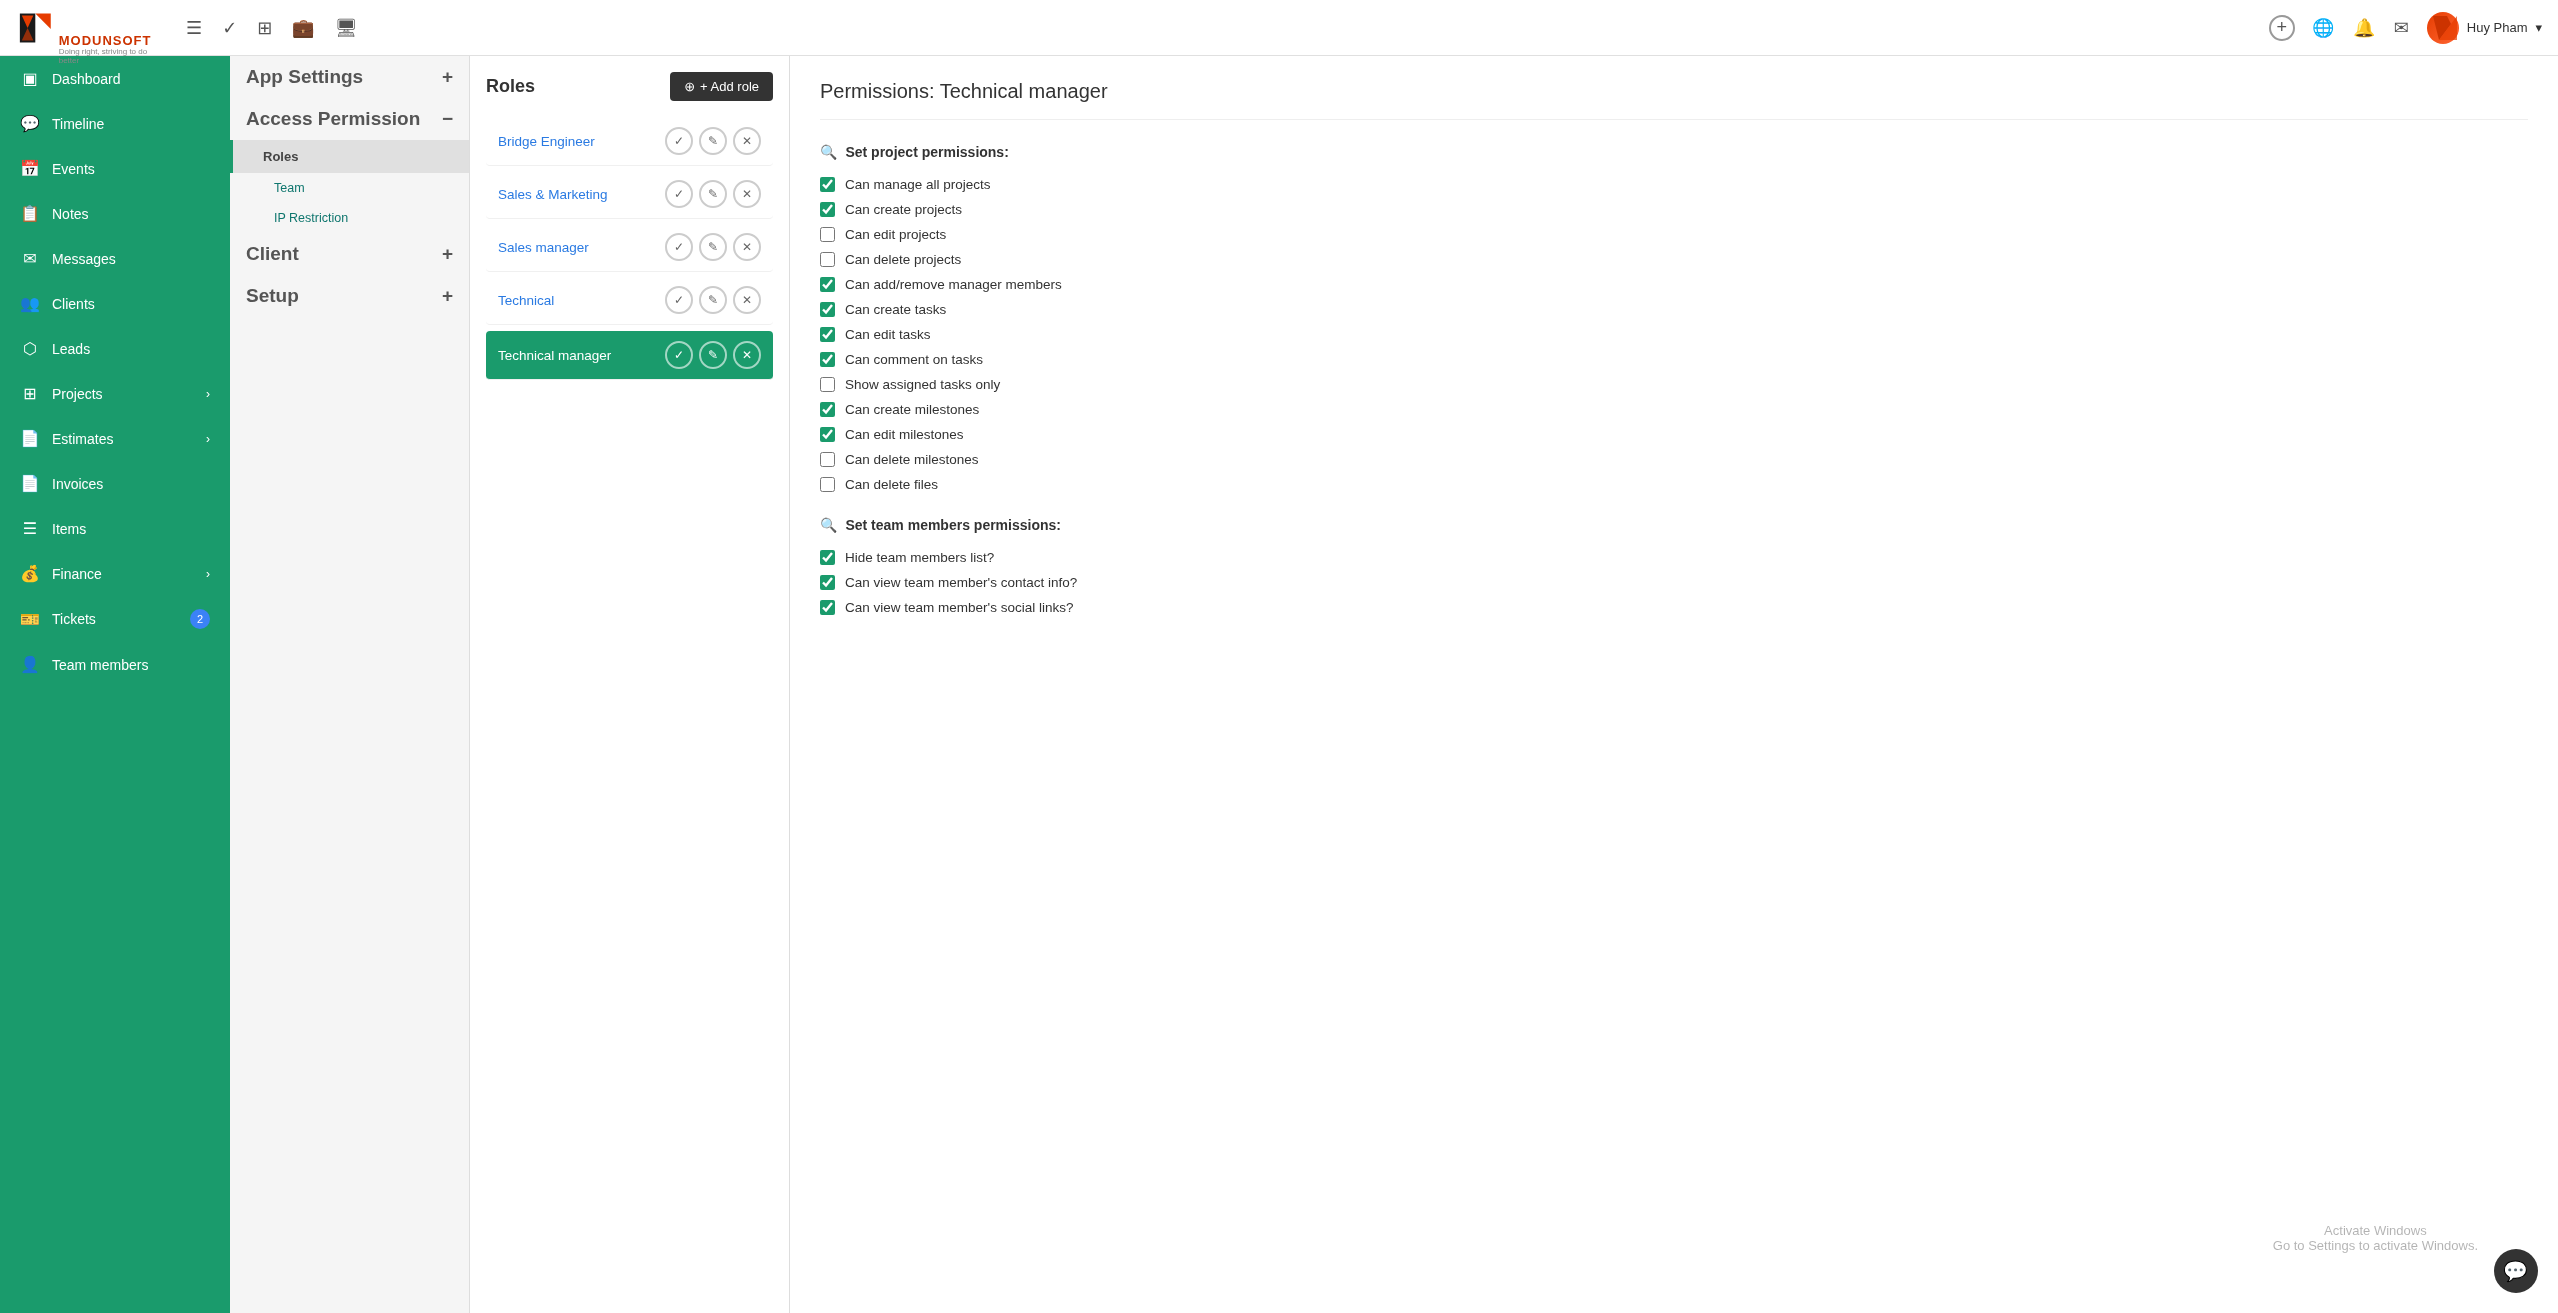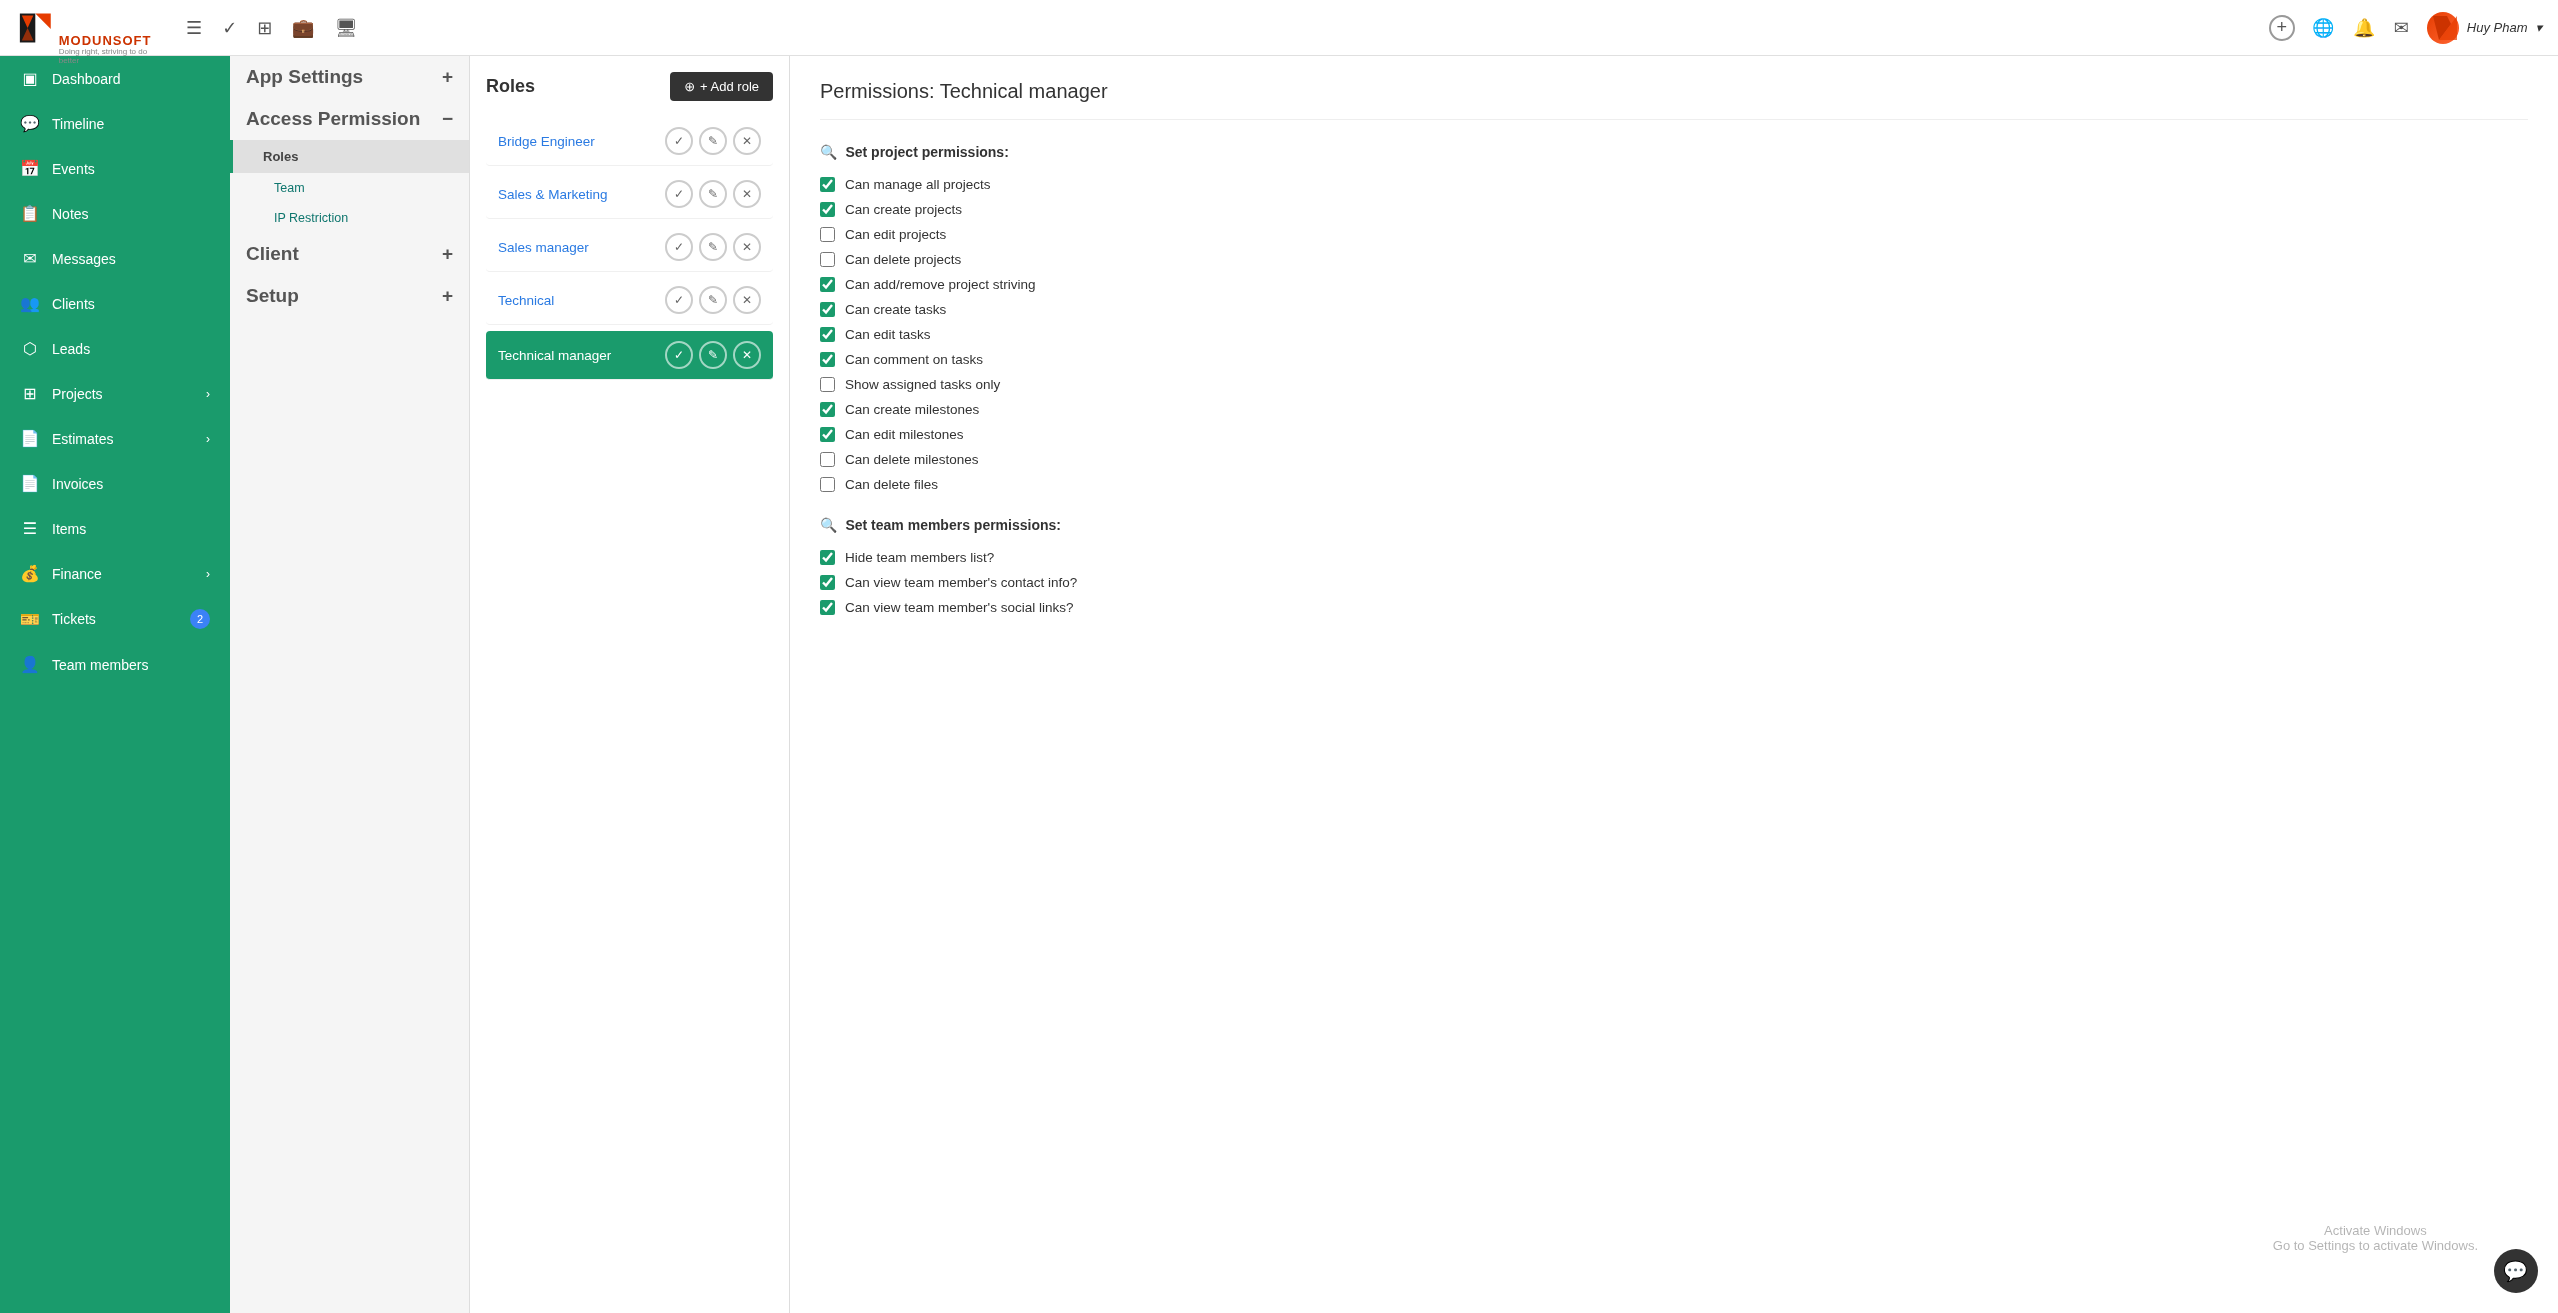--- a/index.html
+++ b/index.html
@@ -44,21 +44,20 @@
       font-size: 18px;
       cursor: pointer;
     }
     .user-badge {
       display: flex;
       align-items: center;
       gap: 8px;
       cursor: pointer;
       color: #333;
       font-size: 13px;
-      font-style: italic;
     }
     .user-avatar {
       width: 32px;
       height: 32px;
       border-radius: 50%;
       background: linear-gradient(135deg, #e63c00, #ff6633);
       display: flex;
       align-items: center;
       justify-content: center;
       color: white;
@@ -512,21 +511,21 @@
       <div class="perm-item">
         <input type="checkbox" style="">
         <span>Can edit projects</span>
       </div>
       <div class="perm-item">
         <input type="checkbox" style="">
         <span>Can delete projects</span>
       </div>
       <div class="perm-item">
         <input type="checkbox" checked="" style="">
-        <span>Can add/remove project striving</span>
+        <span>Can add/remove manager members</span>
       </div>
       <div class="perm-item">
         <input type="checkbox" checked="" style="">
         <span>Can create tasks</span>
       </div>
       <div class="perm-item">
         <input type="checkbox" checked="" style="">
         <span>Can edit tasks</span>
       </div>
       <div class="perm-item">

